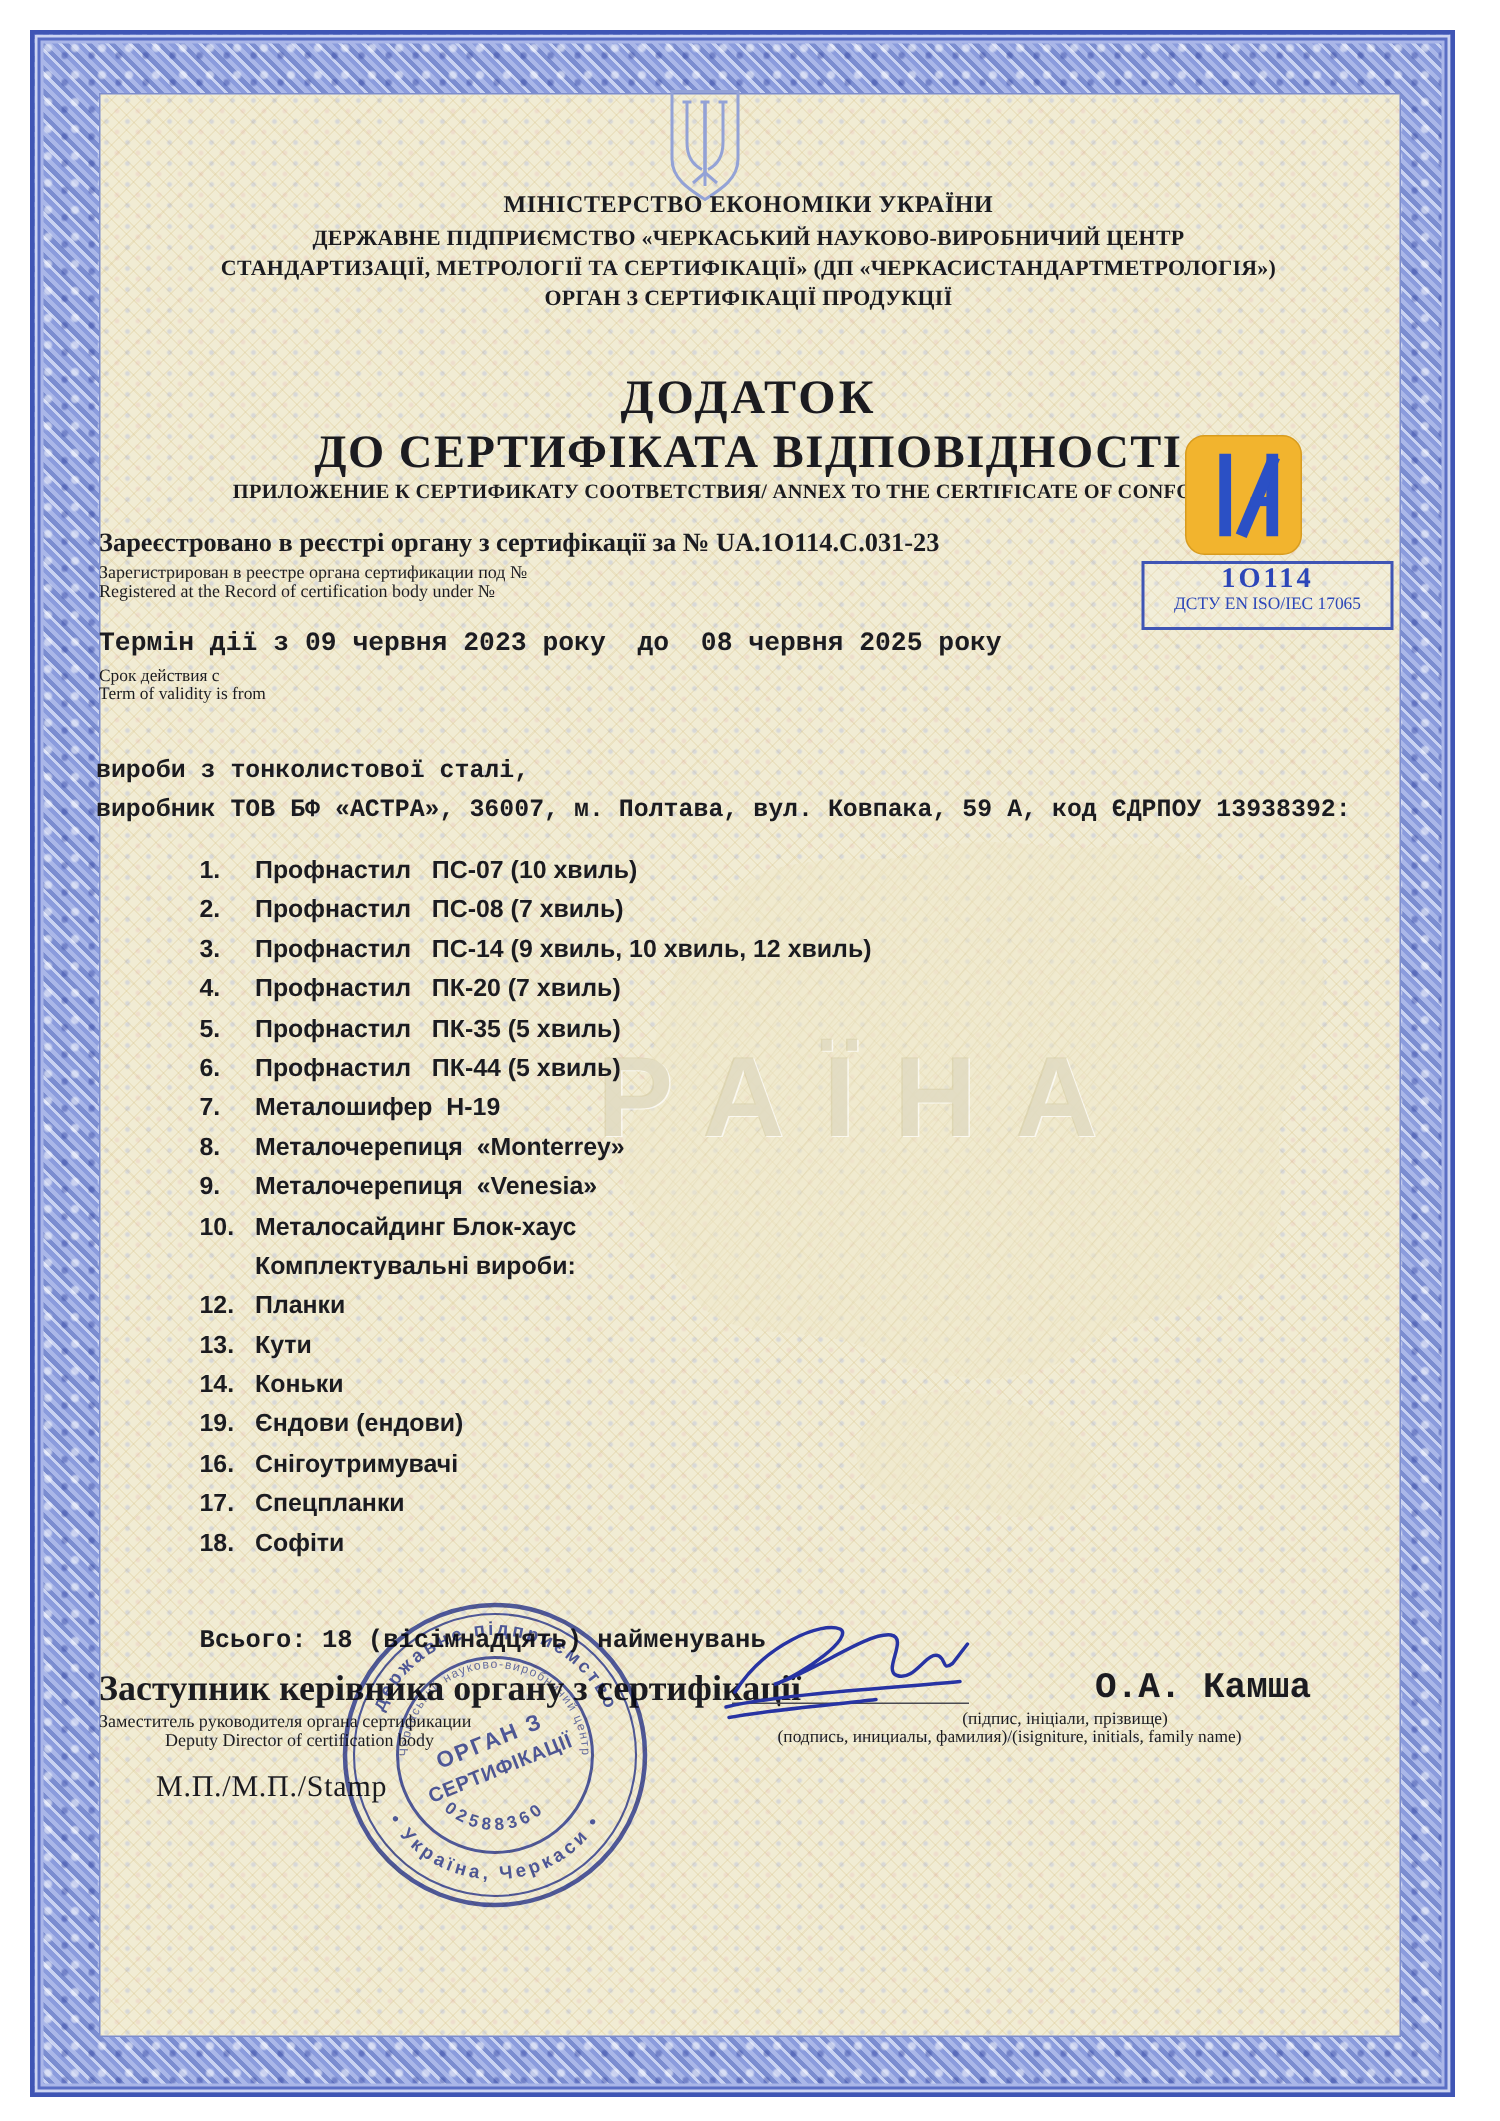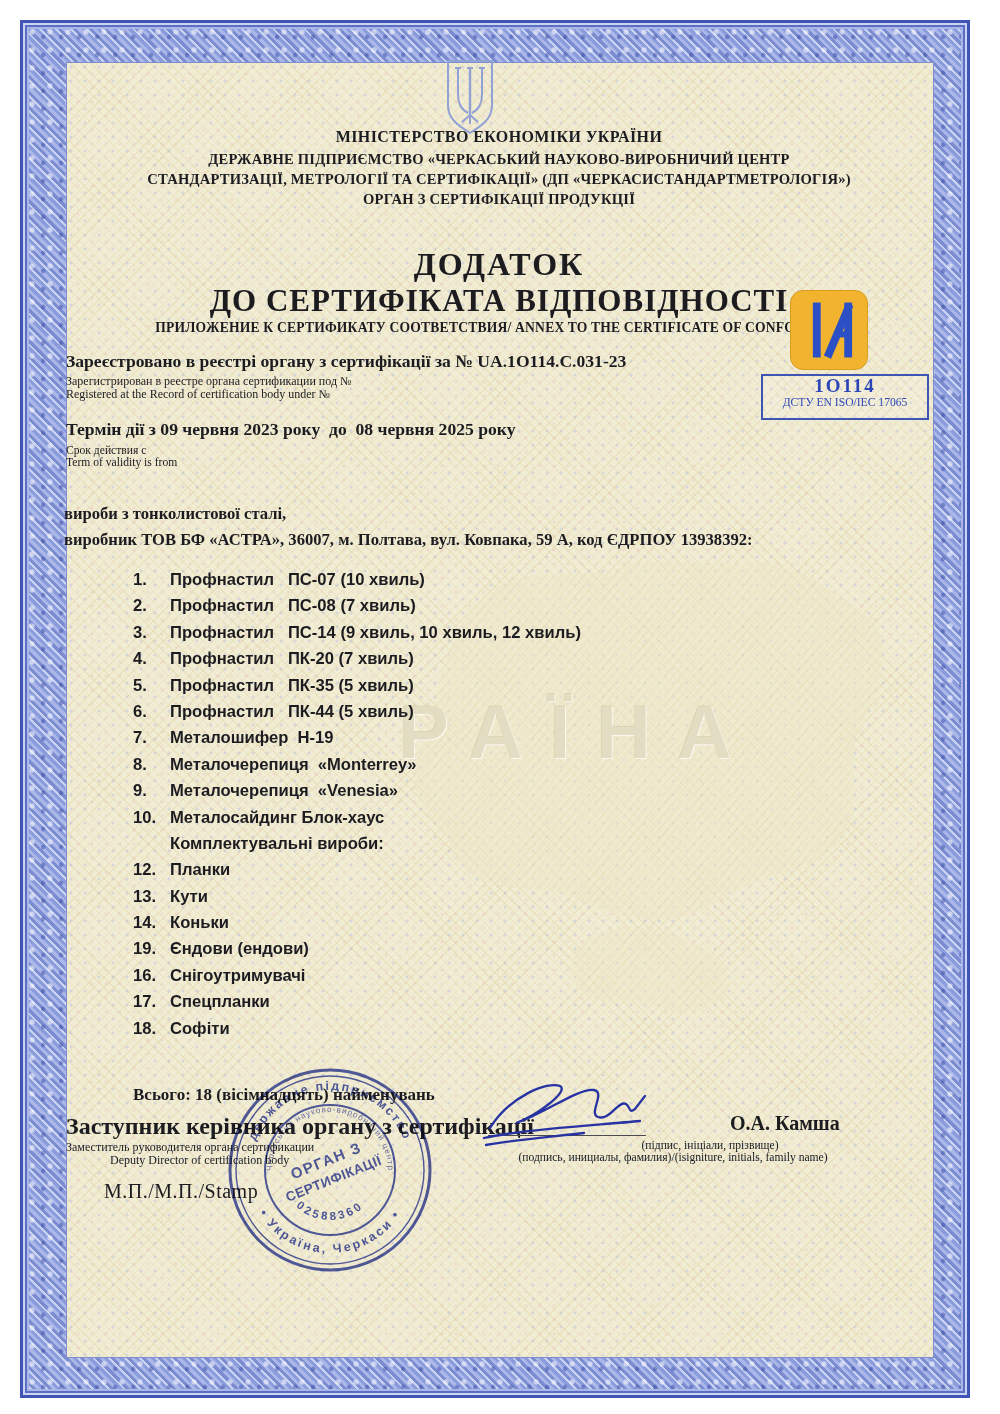--- a/index.html
+++ b/index.html
@@ -63,21 +63,21 @@
     border:2px solid #3f55b5;display:flex;flex-direction:column;
     align-items:center;color:#2c46b8;background:rgba(255,255,255,.12);margin-left:19px;
   }
   .code-box .code{font-size:19px;font-weight:bold;letter-spacing:2px;line-height:20px;}
   .code-box .std{font-size:11.6px;font-weight:normal;line-height:14px;}
 
   .reg1{left:66px;top:351px;font-size:17.6px;font-weight:bold;}
   .reg2{left:66px;top:374px;font-size:12px;}
   .reg3{left:66px;top:387px;font-size:12px;}
 
-  .sans{font-family:Liberation Serif, serif;}
+  .sans{font-family:Liberation Mono, monospace;}
   .term1{left:66px;top:419px;font-size:17.6px;font-weight:bold;white-space:pre;}
   .term2{left:66px;top:444px;font-size:11.6px;}
   .term3{left:66px;top:456px;font-size:11.6px;}
 
   .intro1{left:64px;top:504px;font-size:16.6px;font-weight:bold;}
   .intro2{left:64px;top:530px;font-size:16.6px;font-weight:bold;}
 
   .plist{left:0;top:567px;width:900px;}
   .prow{height:26.4px;line-height:26.4px;padding-left:133px;font-size:16.6px;font-weight:bold;font-family:"Liberation Sans",sans-serif;}
   .pnum{display:inline-block;width:37px;}
@@ -86,21 +86,21 @@
   .total{left:133px;top:1085px;font-size:17px;font-weight:bold;}
 
   .sig-title{left:66px;top:1113px;font-size:24px;font-weight:bold;}
   .sig-ru{left:66px;top:1140px;font-size:12px;}
   .sig-en{left:66px;top:1153px;font-size:12px;padding-left:44px;}
   .mp{left:104px;top:1180px;font-size:20px;letter-spacing:.5px;}
 
   .stamp{position:absolute;left:222px;top:1062px;z-index:6;mix-blend-mode:multiply;opacity:.85;}
   .signature{position:absolute;left:482px;top:1076px;z-index:7;}
   .sig-line{position:absolute;left:488px;top:1135px;width:158px;border-top:1.6px solid #4a4a52;z-index:5;}
-  .name{left:730px;top:1112px;font-size:20px;font-weight:bold;}
+  .name{left:730px;top:1112px;font-size:24px;font-weight:bold;}
   .cap1{left:595px;top:1139px;width:230px;text-align:center;font-size:11.6px;}
   .cap2{left:468px;top:1151px;width:410px;text-align:center;font-size:11.6px;}
 </style>
 </head>
 <body>
 
 <div class="page">
 
   <div class="border-band"></div>
   <div class="inner-area"></div>

